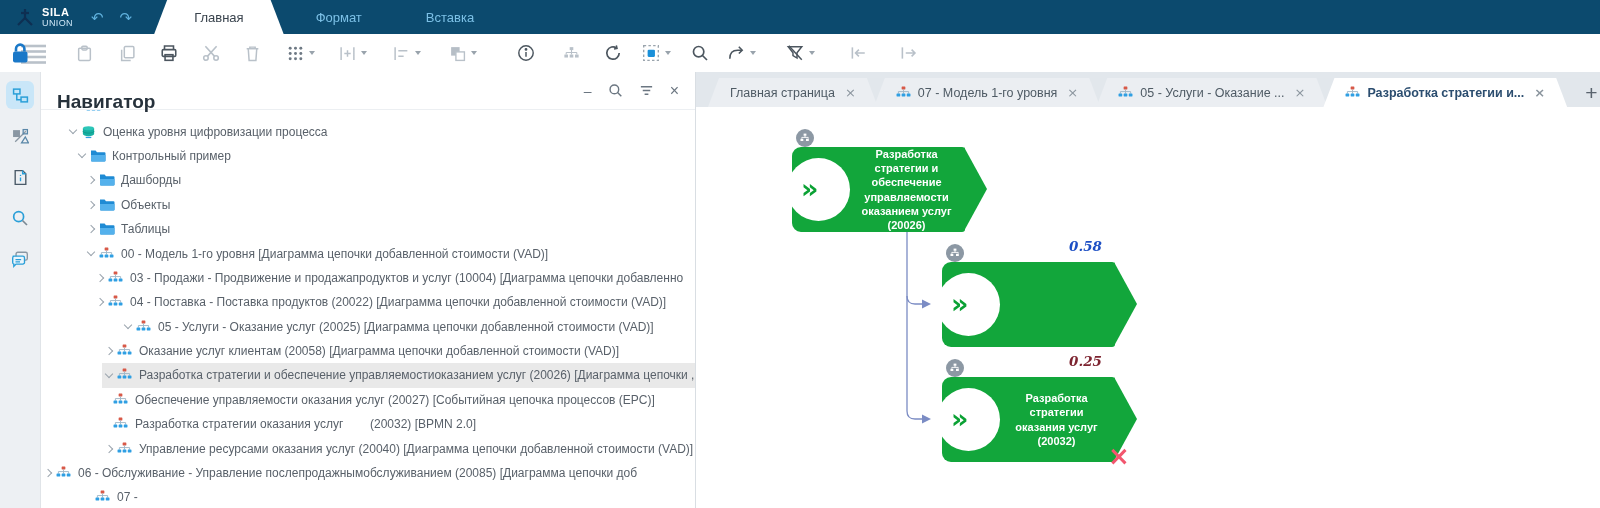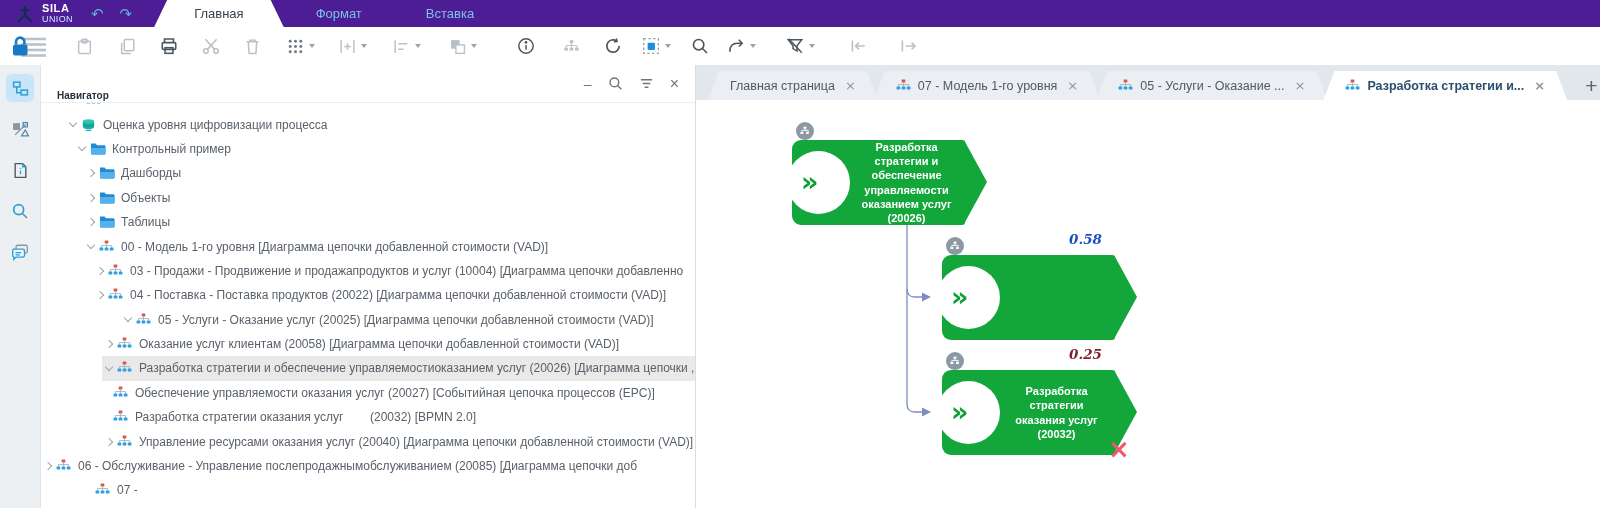--- a/index.html
+++ b/index.html
@@ -1,20 +1,20 @@
 <!DOCTYPE html>
 <html><head>
 <meta charset="utf-8">
 <style>
   html,body{margin:0;padding:0;}
   body{width:1600px;height:508px;overflow:hidden;font-family:"Liberation Sans",sans-serif;background:#fff;}
   .app{width:1600px;height:508px;display:flex;flex-direction:column;position:relative;}
 
   
-  .topbar{height:27px;background:#4c1d95;display:flex;align-items:stretch;flex:none;}
+  .topbar{height:34px;background:#0c4a6e;display:flex;align-items:stretch;flex:none;}
   .logo{display:flex;align-items:center;gap:6px;padding:0 8px 0 14px;}
   .logo-text{display:flex;flex-direction:column;justify-content:center;}
   .logo-l1{font-size:11px;font-weight:bold;color:#fff;line-height:11px;letter-spacing:.6px;}
   .logo-l2{font-size:9px;color:#cfe7f7;line-height:10px;letter-spacing:.4px;}
   .undoredo{display:flex;align-items:center;gap:16px;color:#5fb0dc;font-size:15px;margin:0 22px 0 10px;}
   .undoredo span{cursor:pointer;line-height:1;}
   .menu-tabs{display:flex;align-items:stretch;}
   .menu-tab{padding:0 32px;display:flex;align-items:center;font-size:13px;color:#7cc0e6;cursor:pointer;}
   .menu-tab.active{background:#fff;color:#39434d;clip-path:polygon(13px 0,calc(100% - 13px) 0,100% 100%,0 100%);padding:0 40px;}
 
@@ -27,21 +27,21 @@
   .dd{width:0;height:0;border-left:3.5px solid transparent;border-right:3.5px solid transparent;border-top:4px solid #99a3ac;margin-left:5px;}
 
   
   .main{flex:1;display:flex;background:#e9edf1;min-height:0;}
   .rail{width:40px;background:#edf0f3;border-right:1px solid #e0e4e8;display:flex;flex-direction:column;align-items:center;padding-top:9px;gap:13px;flex:none;}
   .rail-btn{width:28px;height:28px;border-radius:6px;display:flex;align-items:center;justify-content:center;cursor:pointer;}
   .rail-btn.active{background:#c9e6f8;}
 
   .navigator{width:654px;background:#fff;border-right:1px solid #d9dee3;display:flex;flex-direction:column;flex:none;min-height:0;}
   .nav-header{height:37px;flex:none;display:flex;align-items:center;padding:0 16px;border-bottom:1px solid #eceff2;}
-  .nav-title{font-weight:bold;font-size:10px;color:#26313b;flex:1;margin-top:23px;}
+  .nav-title{font-weight:bold;font-size:19px;color:#26313b;flex:1;margin-top:23px;}
   .nav-hicons{display:flex;gap:16px;align-items:center;color:#6b7681;}
   .nav-hicons .hic{cursor:pointer;display:flex;align-items:center;font-size:14px;line-height:1;}
 
   .tree{flex:1;overflow:hidden;font-size:12px;color:#59616a;padding-top:2px;}
   .trow{height:24.4px;display:flex;align-items:center;cursor:pointer;}
   .trow.partial-top{margin-top:-17px;}
   .trow-inner{display:flex;align-items:center;flex:1;height:100%;white-space:pre;}
   .trow.selected .trow-inner{background:#e9e9e9;}
   .texp{width:13px;flex:none;display:flex;align-items:center;justify-content:center;}
   .texp i{display:inline-block;width:5px;height:5px;border-right:1.4px solid #9aa4ad;border-bottom:1.4px solid #9aa4ad;transform:rotate(-45deg);}

